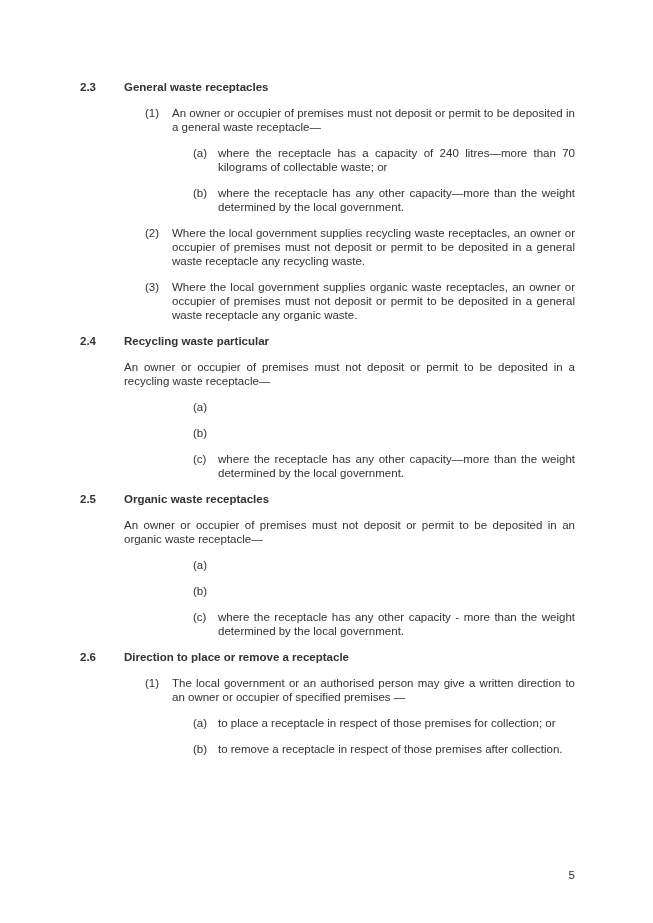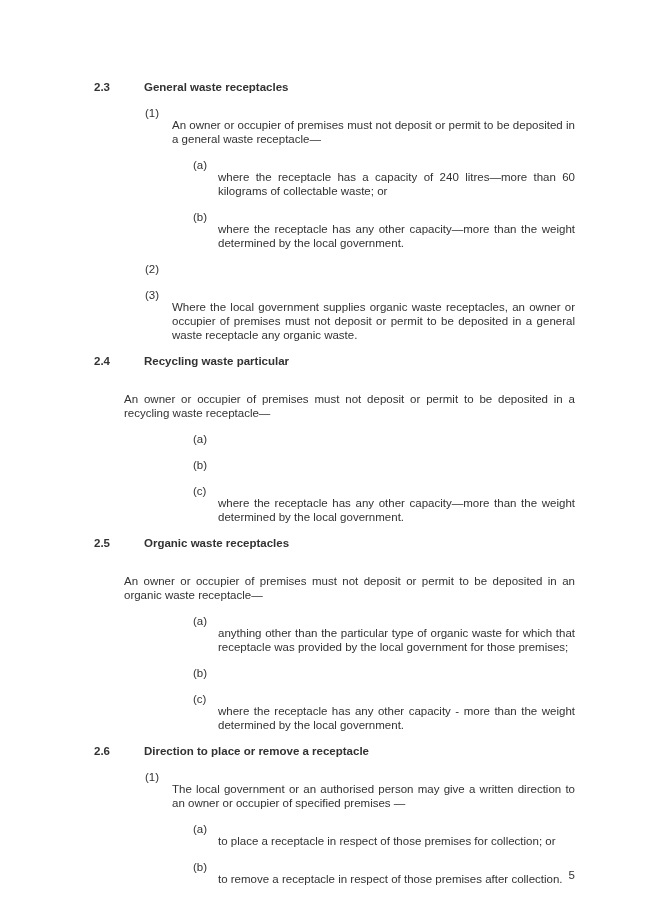--- a/index.html
+++ b/index.html
@@ -23,25 +23,23 @@
     left: 80px;
     width: 495px; 
   }
   .sec-head {
     display: flex;
     font-weight: bold;
     margin-bottom: 12px;
   }
   .sec-num {
     flex: 0 0 44px;
-    text-align: center;
   }
   .sec-title {
     flex: 1;
-    margin-left: 20px;
   }
   .blk {
     display: flex;
     margin-bottom: 12px;
   }
   .blk.intro {
     padding-left: 44px;
   }
   .blk.l1 {
     padding-left: 65px;
@@ -51,21 +49,20 @@
   }
   .lbl {
     flex: 0 0 27px;
   }
   .blk.l2 .lbl {
     flex: 0 0 25px;
   }
   .txt {
     flex: 1;
     text-align: justify;
-    margin-top: 12px;
   }
   .page-number {
     position: absolute;
     top: 868px;
     right: 78px;
   }
 </style>
 </head>
 <body>
 
@@ -75,28 +72,29 @@
     <div class="sec-head">
       <span class="sec-num">2.3</span>
       <span class="sec-title">General waste receptacles</span>
     </div>
     <div class="blk l1">
       <span class="lbl">(1)</span>
       <span class="txt">An owner or occupier of premises must not deposit or permit to be deposited in a general waste receptacle—</span>
     </div>
     <div class="blk l2">
       <span class="lbl">(a)</span>
-      <span class="txt">where the receptacle has a capacity of 240 litres—more than 60 kilograms of collectable waste; or</span>
+      <span class="txt">where the receptacle has a capacity of 240 litres—more than 70 kilograms of collectable waste; or</span>
     </div>
     <div class="blk l2">
       <span class="lbl">(b)</span>
       <span class="txt">where the receptacle has any other capacity—more than the weight determined by the local government.</span>
     </div>
     <div class="blk l1">
       <span class="lbl">(2)</span>
+      <span class="txt">Where the local government supplies recycling waste receptacles, an owner or occupier of premises must not deposit or permit to be deposited in a general waste receptacle any recycling waste.</span>
     </div>
     <div class="blk l1">
       <span class="lbl">(3)</span>
       <span class="txt">Where the local government supplies organic waste receptacles, an owner or occupier of premises must not deposit or permit to be deposited in a general waste receptacle any organic waste.</span>
     </div>
   </section>
 
   <section>
     <div class="sec-head">
       <span class="sec-num">2.4</span>
@@ -120,21 +118,20 @@
   <section>
     <div class="sec-head">
       <span class="sec-num">2.5</span>
       <span class="sec-title">Organic waste receptacles</span>
     </div>
     <div class="blk intro">
       <span class="txt">An owner or occupier of premises must not deposit or permit to be deposited in an organic waste receptacle—</span>
     </div>
     <div class="blk l2">
       <span class="lbl">(a)</span>
-      <span class="txt">anything other than the particular type of organic waste for which that receptacle was provided by the local government for those premises;</span>
     </div>
     <div class="blk l2">
       <span class="lbl">(b)</span>
     </div>
     <div class="blk l2">
       <span class="lbl">(c)</span>
       <span class="txt">where the receptacle has any other capacity - more than the weight determined by the local government.</span>
     </div>
   </section>
 

